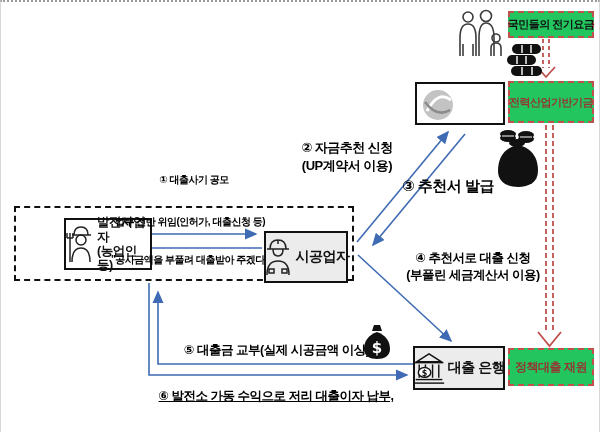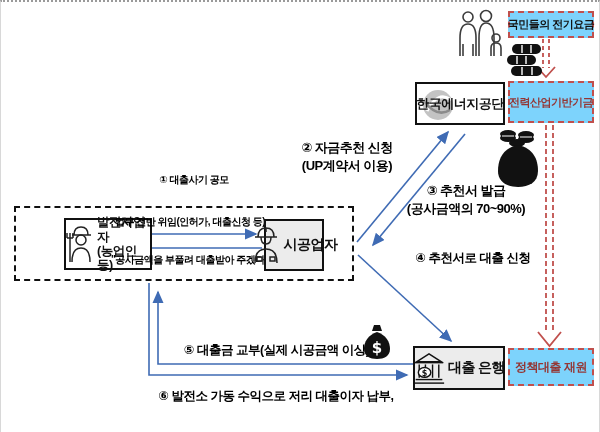--- a/index.html
+++ b/index.html
@@ -7,21 +7,21 @@
     position:relative;width:598px;height:430px;background:#fff;overflow:hidden;
     border-left:1px solid #d8d8d8;border-right:1px solid #d8d8d8;
     border-top:2px dotted #9a9a9a;border-bottom:2px dotted #9a9a9a;
     font-family:"Liberation Sans","DejaVu Sans",sans-serif;color:#111;
   }
   svg.overlay{position:absolute;left:0;top:0;width:598px;height:430px;z-index:1;}
   .node{position:absolute;display:flex;align-items:center;justify-content:center;
         box-sizing:border-box;z-index:2;gap:3px;}
   .solidbox{border:2px solid #111;background:#fff;}
   .graybox{background:#ececec;}
-  .dashedred{border:2px dashed #c0504d;background:#7dd3fc;justify-content:center;}
+  .dashedred{border:2px dashed #c0504d;background:#22c55e;justify-content:center;}
   .ktxt{font-weight:bold;letter-spacing:-0.5px;}
   .maroon{color:#943634;}
   .lbl{position:absolute;font-weight:bold;color:#000000;z-index:2;letter-spacing:-0.5px;line-height:1.35;}
   .ctr{text-align:center;}
   .nw{white-space:nowrap;}
   .twoline{display:flex;flex-direction:column;align-items:center;line-height:1.15;}
   .icon{flex:0 0 auto;display:block;}
   .iconabs{position:absolute;z-index:2;}
 </style>
 </head>
@@ -90,21 +90,20 @@
         <line x1="28" y1="24" x2="28" y2="32"></line>
     </g>
   </svg>
 
   <div class="node solidbox" style="left:414px;top:80px;width:90px;height:43px;">
     <svg class="icon" width="34" height="34" viewBox="0 0 34 34" style="position:absolute;left:4px;top:4px;opacity:.85;">
       <circle cx="17" cy="17" r="15" fill="#b9b9b9"></circle>
       <path d="M6,23 Q17,2 30,12" stroke="#fff" stroke-width="3" fill="none"></path>
       <path d="M4,14 Q16,30 29,22" stroke="#777" stroke-width="2.5" fill="none"></path>
     </svg>
-    <span class="ktxt" style="font-size:13px;white-space:nowrap;z-index:1;">한국에너지공단</span>
   </div>
   <div class="node dashedred" style="left:507px;top:79px;width:86px;height:42px;">
     <span class="ktxt maroon" style="font-size:11px;white-space:nowrap;">전력산업기반기금</span>
   </div>
   <svg class="iconabs" style="left:494px;top:127px;" width="46" height="60" viewBox="0 0 46 60">
     <g fill="#111">
       <ellipse cx="13" cy="9" rx="8" ry="4"></ellipse>
         <ellipse cx="13" cy="5" rx="8" ry="4"></ellipse>
       <ellipse cx="31" cy="10" rx="8" ry="4"></ellipse>
         <ellipse cx="31" cy="6" rx="8" ry="4"></ellipse>
@@ -132,45 +131,45 @@
     </svg>
     <span class="ktxt twoline" style="font-size:12.5px;">
       <span>발전사업자</span>
       <span>(농업인 등)</span>
     </span>
   </div>
 
   <div class="lbl nw" style="left:189px;top:213px;transform:translateX(-50%);font-size:10px;">업무 전반 위임(인허가, 대출신청 등)</div>
   <div class="lbl nw" style="left:189px;top:251px;transform:translateX(-50%);font-size:10px;">"공사금액을 부풀려 대출받아 주겠다"</div>
 
-  <div class="node solidbox graybox" style="left:263px;top:217px;width:60px;height:52px;">
+  <div class="node solidbox graybox" style="left:263px;top:229px;width:84px;height:52px;">
     <svg class="icon" width="30" height="40" viewBox="0 0 30 40" fill="none" stroke="#222" stroke-width="1.5">
       <path d="M7,12 Q7,3 15,3 Q23,3 23,12"></path>
       <line x1="15" y1="3" x2="15" y2="7"></line>
       <line x1="4" y1="12" x2="26" y2="12"></line>
       <path d="M10,12 Q10,19 15,19 Q20,19 20,12"></path>
       <path d="M4,38 Q4,24 15,24 Q26,24 26,38"></path>
       <rect x="6" y="32" width="5" height="4"></rect>
       <rect x="19" y="32" width="5" height="4"></rect>
     </svg>
     <span class="ktxt" style="font-size:14px;white-space:nowrap;">시공업자</span>
   </div>
 
   <div class="lbl ctr" style="left:280px;top:137px;width:132px;font-size:13px;">
     <div>② 자금추천 신청</div>
     <div>(UP계약서 이용)</div>
   </div>
 
-  <div class="lbl ctr" style="left:386px;top:180px;width:122px;font-size:13px;margin-left:18px;">
+  <div class="lbl ctr" style="left:386px;top:174px;width:122px;font-size:15px;">
     <div>③ 추천서 발급</div>
-    <div class="nw">(공사금액의 70~90%)</div>
   </div>
 
   <div class="lbl ctr" style="left:378px;top:248px;width:188px;font-size:12.5px;">
     <div>④ 추천서로 대출 신청</div>
+    <div class="nw">(부풀린 세금계산서 이용)</div>
   </div>
 
   <div class="lbl nw" style="left:183px;top:340px;font-size:12.5px;">⑤ 대출금 교부(실제 시공금액 이상)</div>
   <svg class="iconabs" style="left:359px;top:320px;" width="34" height="38" viewBox="0 0 34 38">
     <path d="M12,9 L22,9 L20,3 L14,3 Z" fill="#111"></path>
     <path d="M17,10 C8,13 4,20 4,27 C4,34 10,37 17,37 C24,37 30,34 30,27 C30,20 26,13 17,10 Z" fill="#111"></path>
     <text x="17" y="31" text-anchor="middle" font-size="15" font-weight="bold" fill="#fff" font-family="DejaVu Sans, sans-serif">$</text>
   </svg>
 
   <div class="node solidbox graybox" style="left:412px;top:344px;width:92px;height:44px;border-width:2.5px;">
@@ -179,23 +178,23 @@
       <line x1="2" y1="13" x2="34" y2="13"></line>
       <line x1="7" y1="15" x2="7" y2="30"></line>
         <line x1="14" y1="15" x2="14" y2="30"></line>
       <line x1="22" y1="15" x2="22" y2="30"></line>
         <line x1="29" y1="15" x2="29" y2="30"></line>
       <line x1="3" y1="32" x2="33" y2="32"></line>
       <line x1="1" y1="36" x2="35" y2="36"></line>
       <ellipse cx="13" cy="24" rx="7" ry="5.5" fill="#fff"></ellipse>
       <text x="13" y="28" text-anchor="middle" font-size="9" font-weight="bold" fill="#111" stroke="none" font-family="DejaVu Sans, sans-serif">$</text>
     </svg>
-    <span class="ktxt" style="font-size:14px;white-space:nowrap;font-family:Liberation Serif, serif;">대출 은행</span>
+    <span class="ktxt" style="font-size:14px;white-space:nowrap;">대출 은행</span>
   </div>
   <div class="node dashedred" style="left:507px;top:346px;width:86px;height:38px;">
     <span class="ktxt maroon" style="font-size:12px;white-space:nowrap;">정책대출 재원</span>
   </div>
 
-  <div class="lbl ctr" style="left:112px;top:386px;width:326px;font-size:12.5px;">
+  <div class="lbl ctr" style="left:112px;top:386px;width:326px;font-size:12.5px;text-decoration:underline;">
     <div class="nw">⑥ 발전소 가동 수익으로 저리 대출이자 납부,</div>
   </div>
 
 </div>
 
 </body></html>

